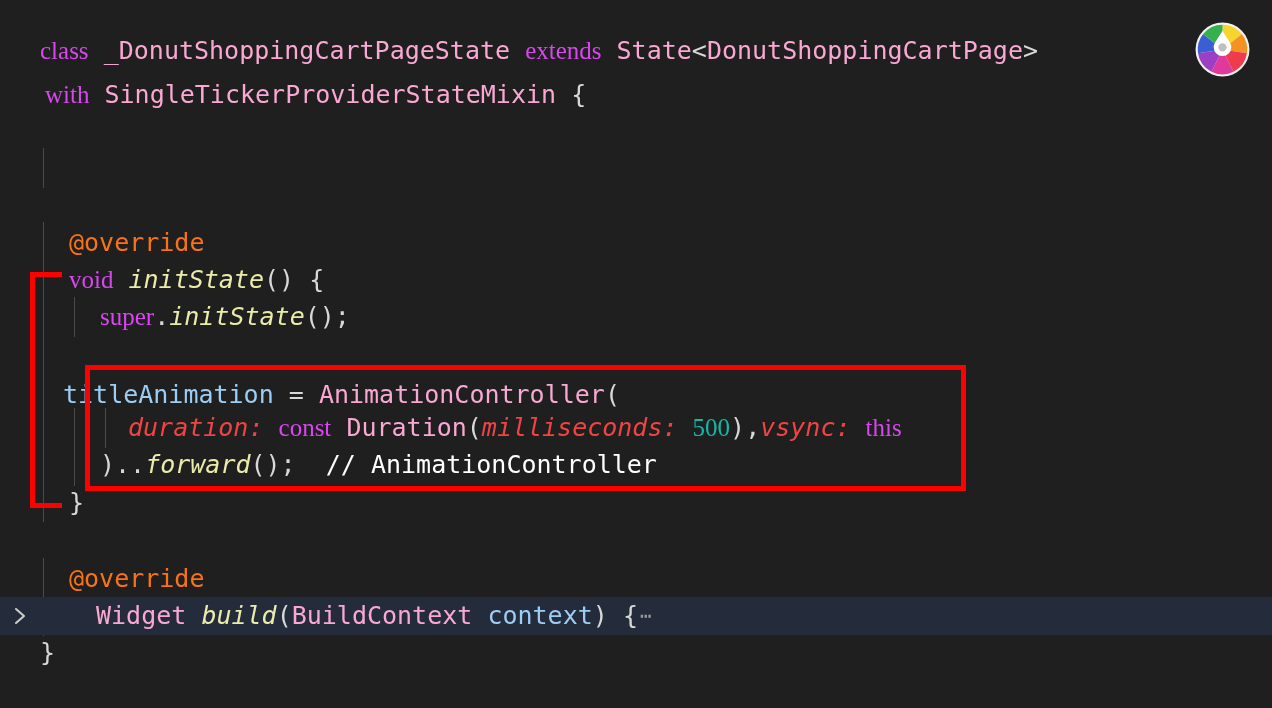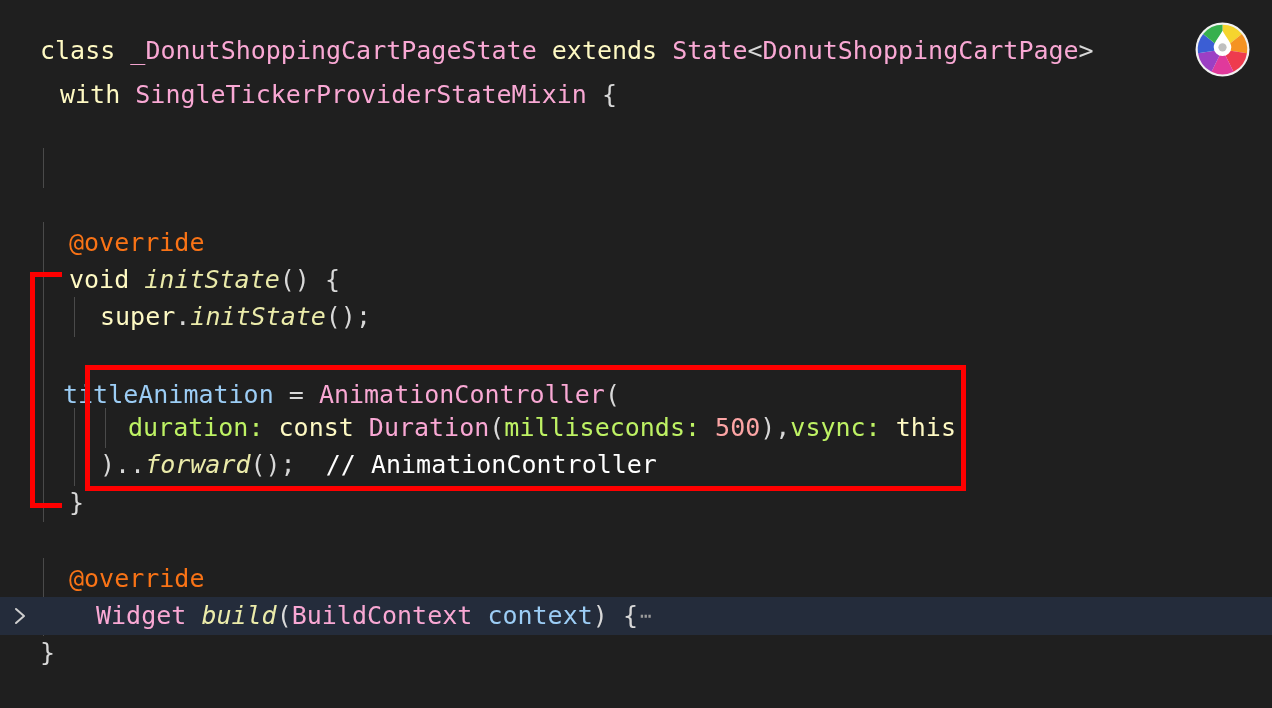--- a/index.html
+++ b/index.html
@@ -40,29 +40,29 @@
     left: 0;
     width: 1272px;
     height: 37.5px;
     padding-left: 40px;
     box-sizing: border-box;
     color: #d4d4d4;
   }
   .line.hl { background: #242c3b; }
 
   
-  .kw      { color: #fef9c3; }   
+  .kw      { color: #d946ef; font-family: Liberation Serif, serif; }   
   .type    { color: #f9a8d4; }   
   .var     { color: #9ccdf5; }   
   .fn      { color: #ebebaa; font-style: italic; }   
-  .num     { color: #fca5a5; }   
+  .num     { color: #14b8a6; font-family: Liberation Serif, serif; }   
   .punc    { color: #d8d8d8; }   
   .cmt     { color: #ffffff; }   
   .anno    { color: #f97316; }   
-  .plain   { color: #bef264; }
+  .plain   { color: #ef4444; font-style: italic; }
 
   
   .guide {
     position: absolute;
     width: 1px;
     background: #4a4a4a;
   }
 
   
   .fold-badge {
@@ -120,21 +120,21 @@
   <div class="guide" style="left:74px; top:297px; height:40px;"></div>
   <div class="guide" style="left:74px; top:408px; height:78px;"></div>
   <div class="guide" style="left:105px; top:408px; height:40px;"></div>
 
   <div class="code">
 
     
     <div class="line" style="top:32px; padding-left:40px;"><span class="kw">class</span><span class="plain"> </span><span class="type">_DonutShoppingCartPageState</span><span class="plain"> </span><span class="kw">extends</span><span class="plain"> </span><span class="type">State</span><span class="punc">&lt;</span><span class="type">DonutShoppingCartPage</span><span class="punc">&gt;</span></div>
 
     
-    <div class="line" style="top:76px; padding-left:60px;"><span class="kw">with</span><span class="plain"> </span><span class="type">SingleTickerProviderStateMixin</span><span class="plain"> </span><span class="punc">{</span></div>
+    <div class="line" style="top:76px; padding-left:45px;"><span class="kw">with</span><span class="plain"> </span><span class="type">SingleTickerProviderStateMixin</span><span class="plain"> </span><span class="punc">{</span></div>
 
     
 
     
     <div class="line" style="top:224px; padding-left:69px;"><span class="anno">@override</span></div>
 
     
     <div class="line" style="top:261px; padding-left:69px;"><span class="kw">void</span><span class="plain"> </span><span class="fn">initState</span><span class="punc">()</span><span class="plain"> </span><span class="punc">{</span></div>
 
     

